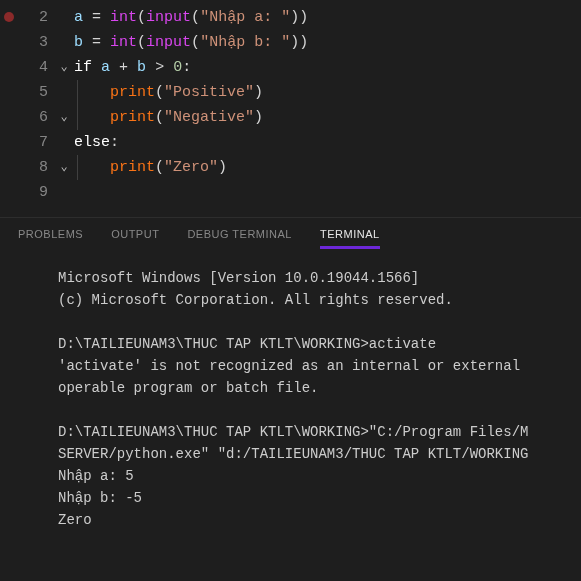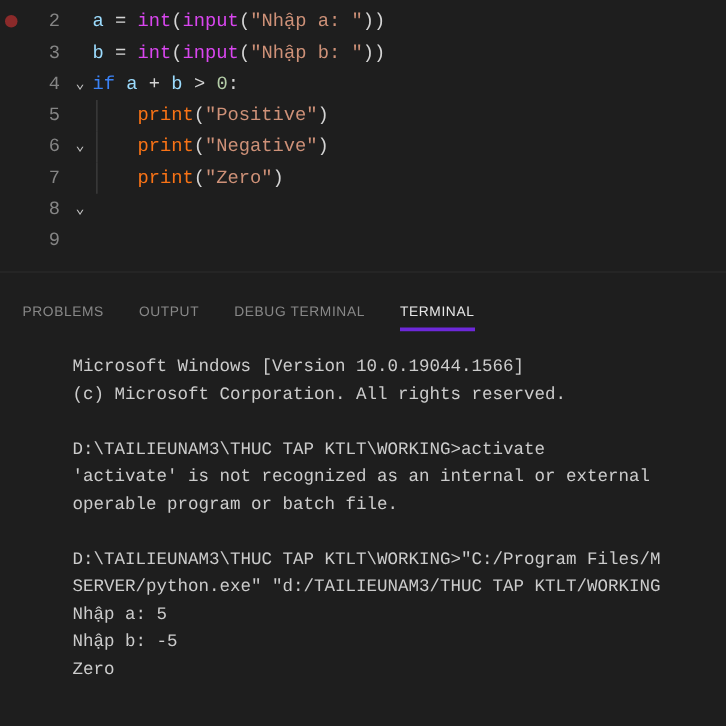--- a/index.html
+++ b/index.html
@@ -74,38 +74,38 @@
   bottom: 0;
   width: 1px;
   background: #404040;
 }
 .tk-var { color: #9cdcfe; }
 .tk-op { color: #d4d4d4; }
 .tk-func { color: #f97316; }
 .tk-builtin { color: #d946ef; }
 .tk-paren { color: #d4d4d4; }
 .tk-str { color: #ce9178; }
-.tk-kw { color: #3b82f6; }
+.tk-kw { color: #ffffff; }
 .tk-num { color: #b5cea8; }
 
 .panel-area {
   height: 364px;
   background: #1e1e1e;
   border-top: 1px solid #2d2d2d;
 }
 .panel-tabs {
   display: flex;
   gap: 28px;
   padding: 10px 18px 8px 18px;
   font-size: 11px;
   letter-spacing: 0.5px;
   color: #888;
   font-family: -apple-system, 'Segoe UI', sans-serif;
 }
-.panel-tab { cursor: pointer; padding-bottom: 6px; margin-top: 16px; }
+.panel-tab { cursor: pointer; padding-bottom: 6px; }
 .panel-tab.active {
   color: #e7e7e7;
   border-bottom: 3px solid #6d28d9;
 }
 .terminal-content {
   padding: 10px 18px;
   font-family: 'Consolas', 'Courier New', monospace;
   font-size: 14px;
   line-height: 22px;
   color: #cccccc;
@@ -141,20 +141,21 @@
       <div></div>
       <div>⌄</div>
       <div></div>
     </div>
   <div class="code-area">
       <div class="code-line"><span class="tk-var">a</span><span> </span><span class="tk-op">=</span><span> </span><span class="tk-builtin">int</span><span class="tk-paren">(</span><span class="tk-builtin">input</span><span class="tk-paren">(</span><span class="tk-str">"Nhập a: "</span><span class="tk-paren">)</span><span class="tk-paren">)</span></div>
       <div class="code-line"><span class="tk-var">b</span><span> </span><span class="tk-op">=</span><span> </span><span class="tk-builtin">int</span><span class="tk-paren">(</span><span class="tk-builtin">input</span><span class="tk-paren">(</span><span class="tk-str">"Nhập b: "</span><span class="tk-paren">)</span><span class="tk-paren">)</span></div>
       <div class="code-line"><span class="tk-kw">if</span><span> </span><span class="tk-var">a</span><span> </span><span class="tk-op">+</span><span> </span><span class="tk-var">b</span><span> </span><span class="tk-op">&gt;</span><span> </span><span class="tk-num">0</span><span class="tk-op">:</span></div>
       <div class="code-line"><span class="indent-guide" style="left: 3px;"></span><span>    </span><span class="tk-func">print</span><span class="tk-paren">(</span><span class="tk-str">"Positive"</span><span class="tk-paren">)</span></div>
       <div class="code-line"><span class="indent-guide" style="left: 3px;"></span><span>    </span><span class="tk-func">print</span><span class="tk-paren">(</span><span class="tk-str">"Negative"</span><span class="tk-paren">)</span></div>
+      <div class="code-line"><span class="tk-kw">else</span><span class="tk-op">:</span></div>
       <div class="code-line"><span class="indent-guide" style="left: 3px;"></span><span>    </span><span class="tk-func">print</span><span class="tk-paren">(</span><span class="tk-str">"Zero"</span><span class="tk-paren">)</span></div>
     </div>
 </div>
 
 <div class="panel-area">
   <div class="panel-tabs">
       <div class="panel-tab">PROBLEMS</div>
       <div class="panel-tab">OUTPUT</div>
       <div class="panel-tab">DEBUG TERMINAL</div>
       <div class="panel-tab active">TERMINAL</div>

